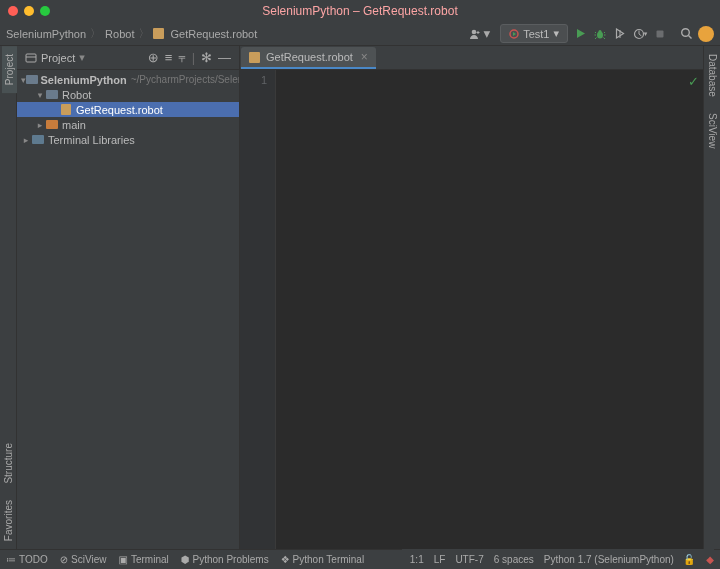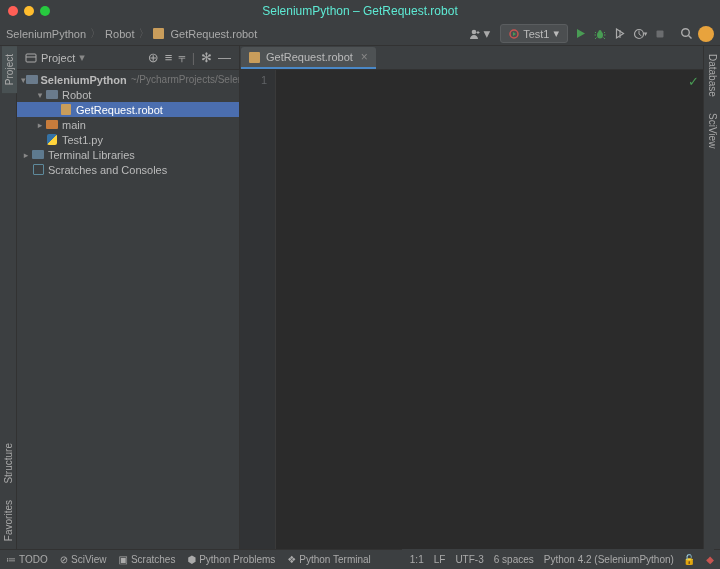--- a/index.html
+++ b/index.html
@@ -2,21 +2,21 @@
 <html><head>
 <meta charset="utf-8">
 <style>
 * { margin: 0; padding: 0; box-sizing: border-box; font-family: -apple-system, "Segoe UI", sans-serif; }
 body { width: 720px; height: 569px; background: #3c3f41; color: #bbbbbb; font-size: 11px; overflow: hidden; position: relative; }
 
 .titlebar { height: 22px; background: #3c3f41; display: flex; align-items: center; padding: 0 8px; position: relative; }
 .traffic { display: flex; gap: 6px; position: absolute; left: 8px; }
 .traffic span { width: 10px; height: 10px; border-radius: 50%; }
 .tr-close { background: #ff5f56; } .tr-min { background: #ffbd2e; } .tr-max { background: #27c93f; }
-.title-text { margin: 0 auto; color: #5eead4; font-size: 12px; font-weight: 500; }
+.title-text { margin: 0 auto; color: #fca5a5; font-size: 12px; font-weight: 500; }
 
 .navbar { height: 24px; background: #3c3f41; display: flex; align-items: center; padding: 0 6px; border-bottom: 1px solid #323232; }
 .crumbs { display: flex; align-items: center; gap: 4px; font-size: 11px; }
 .crumb { color: #aaaaaa; cursor: pointer; }
 .crumb-sep { color: #666; }
 .file-icon-sm { width: 11px; height: 11px; background: #c99d5b; border-radius: 1px; display: inline-block; margin-right: 2px; vertical-align: -2px; }
 .nav-right { margin-left: auto; display: flex; align-items: center; gap: 4px; }
 .user-btn { background: none; border: none; color: #aaa; cursor: pointer; padding: 2px 6px; display: flex; align-items: center; gap: 2px; }
 .run-config { background: #4b4e50; border: 1px solid #5a5d5f; border-radius: 3px; padding: 2px 8px; display: flex; align-items: center; gap: 4px; cursor: pointer; font-size: 11px; color: #bbb; }
 .play-icon { color: #499c54; }
@@ -203,38 +203,26 @@
           </span>
         <span>GetRequest.robot</span>
       </div>
       <div class="tree-row" style="padding-left:18px">
         <span class="arrow">▸</span>
         <span class="ticon">
             <span class="folder-ic orange"></span>
           </span>
         <span>main</span>
       </div>
-      <div class="tree-row" style="padding-left:28px">
-        <span class="ticon">
-            <span class="py-ic"></span>
-          </span>
-        <span>Test1.py</span>
-      </div>
       <div class="tree-row" style="padding-left:4px">
         <span class="arrow">▸</span>
         <span class="ticon">
             <span class="folder-ic lib"></span>
           </span>
         <span>Terminal Libraries</span>
-      </div>
-      <div class="tree-row" style="padding-left:14px">
-        <span class="ticon">
-            <span class="scratch-ic"></span>
-          </span>
-        <span>Scratches and Consoles</span>
       </div>
     </div>
   </div>
 
   <div class="editor-area">
     <div class="tab-bar">
       <div class="tab">
         <span class="file-icon-sm"></span>
         <span>GetRequest.robot</span>
         <span class="tab-close">×</span>
@@ -260,37 +248,37 @@
   <div class="status-item">
       <span>≔</span>
       <span>TODO</span>
     </div>
   <div class="status-item">
       <span>⊘</span>
       <span>SciView</span>
     </div>
   <div class="status-item">
       <span>▣</span>
-      <span>Scratches</span>
+      <span>Terminal</span>
     </div>
   <div class="status-item">
       <span>⬢</span>
       <span>Python Problems</span>
     </div>
   <div class="status-item">
       <span>❖</span>
       <span>Python Terminal</span>
     </div>
   <div class="status-spacer"></div>
   <div class="status-item">
       <span>◯</span>
       <span>Event Log</span>
     </div>
 </div>
 <div style="position:absolute;bottom:0;right:6px;height:20px;display:flex;align-items:center;gap:10px;font-size:10px;color:#aaa;background:#3c3f41;padding-left:8px">
   <span>1:1</span>
   <span>LF</span>
-  <span>UTF-3</span>
+  <span>UTF-7</span>
   <span>6 spaces</span>
-  <span>Python 4.2 (SeleniumPython)</span>
+  <span>Python 1.7 (SeleniumPython)</span>
   <span class="lock-ic">🔓</span>
   <span class="man-ic">◆</span>
 </div>
 
 </body></html>

